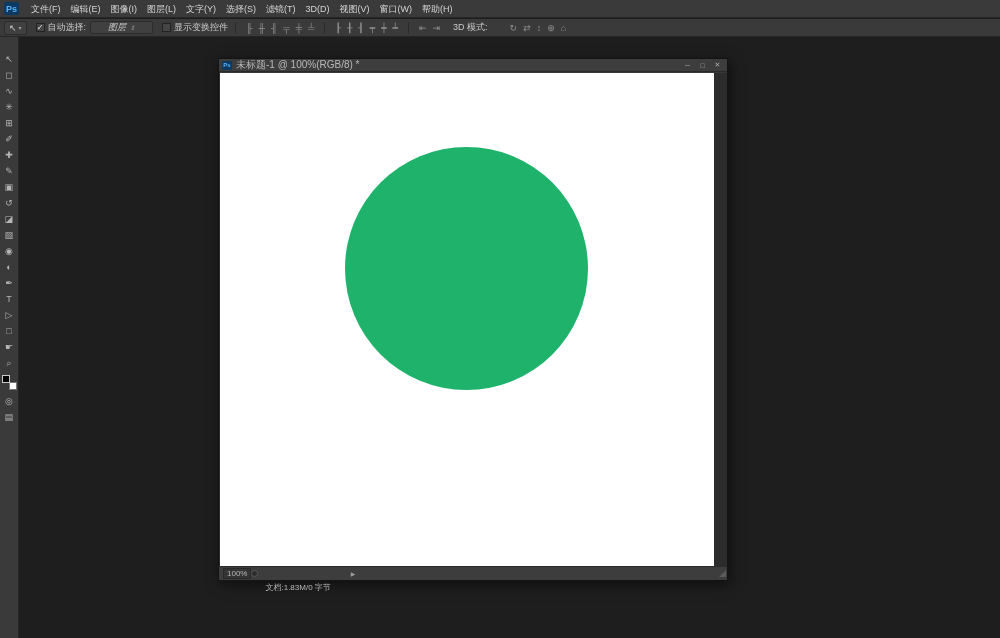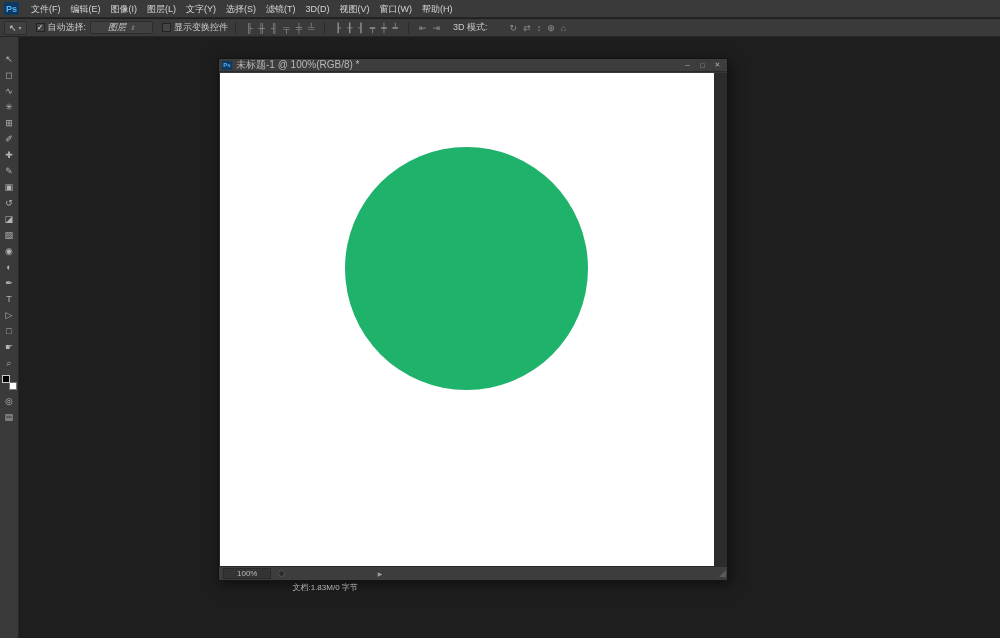--- a/index.html
+++ b/index.html
@@ -102,21 +102,21 @@
   .canvas { position:absolute; left:1px; top:0; width:494px; height:495px; background:#fff; }
   .circle { position:absolute; left:125px; top:74px; width:243px; height:243px; border-radius:50%; background:#1eb26b; }
   .doc-statusbar {
     position:absolute; left:0; right:0; bottom:0; height:14px;
     background:#3d3d3d; border-top:1px solid #2a2a2a;
     display:flex; align-items:center;
     font-size:8px; color:#b8b8b8; padding:0 4px;
   }
   .zoom-box {
     background:#343434; border:1px solid #2a2a2a;
-    padding:0 13px; height:11px; line-height:10px; margin-right:7px;
+    padding:0 3px; height:11px; line-height:10px; 
   }
   .status-knob {
     width:7px; height:7px; border-radius:50%;
     background:#2b2b2b; border:1px solid #565656; margin-right:7px;
   }
   .doc-info { white-space:nowrap;margin-top:28px; }
   .popup-arrow { font-size:6px; color:#9c9c9c; margin-left:20px; }
   .resize-grip { position:absolute; right:1px; bottom:0; color:#5c5c5c; font-size:9px; line-height:13px; }
 </style>
 </head>

